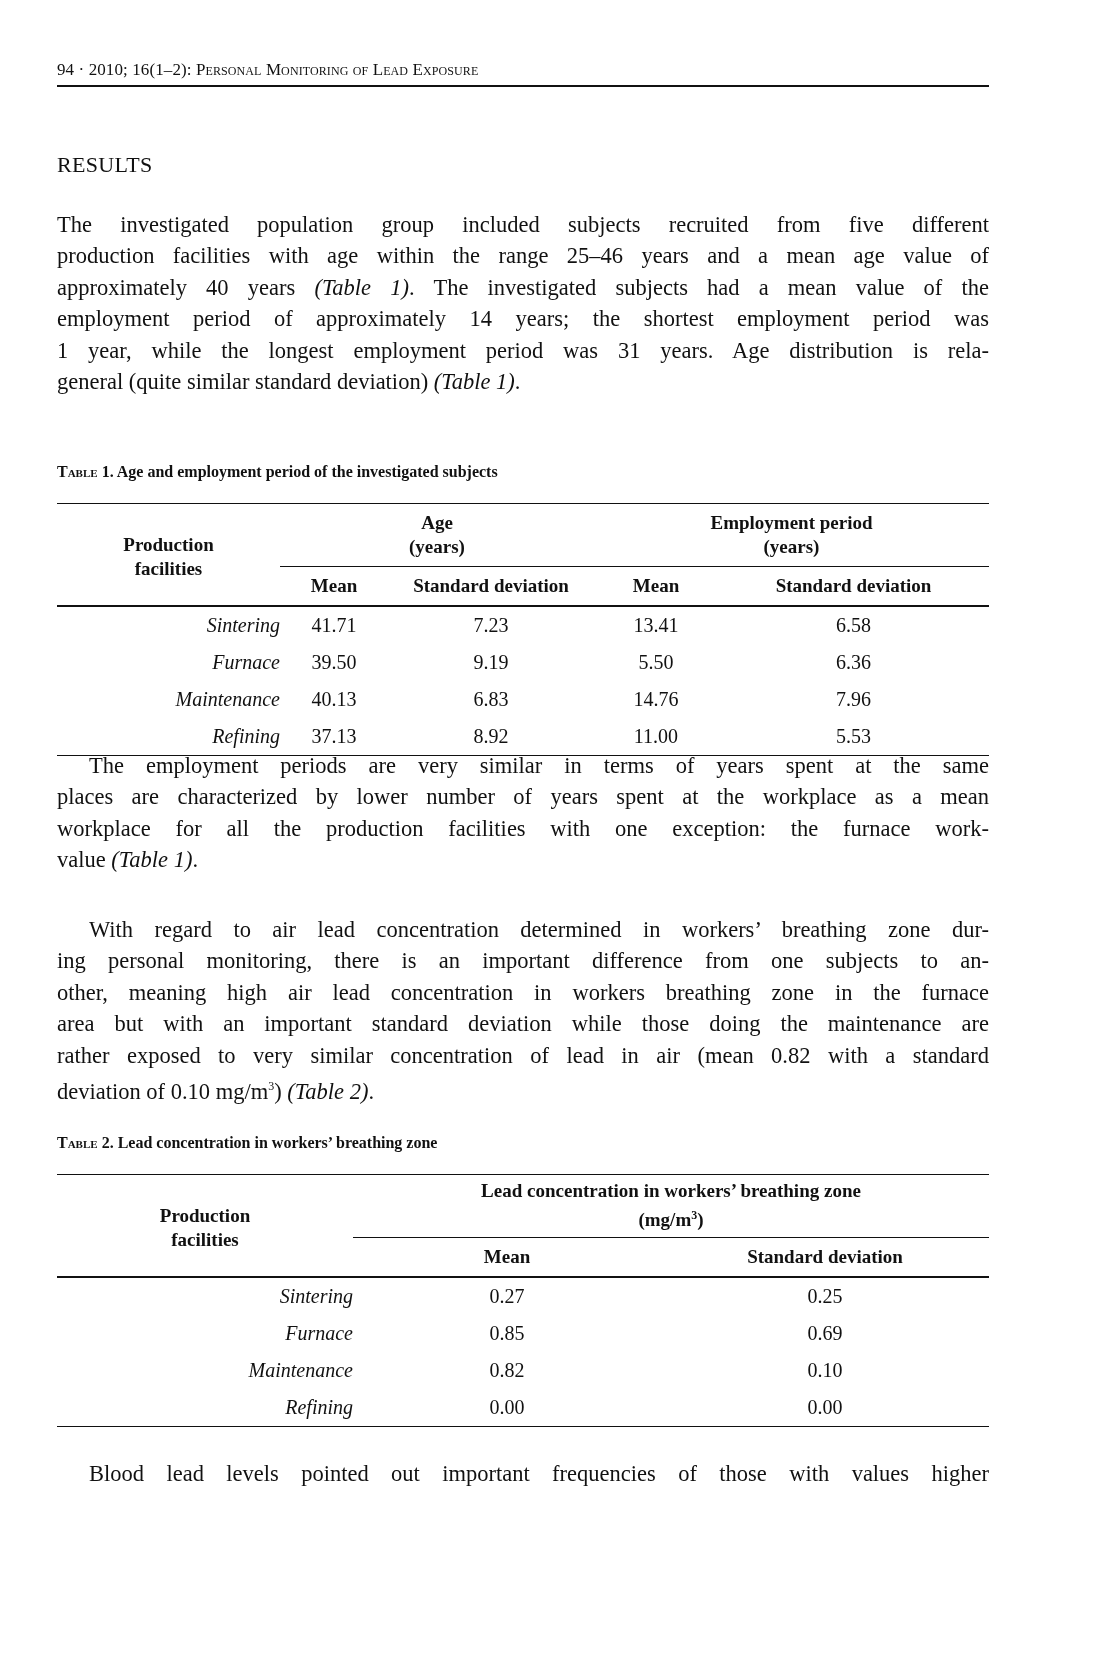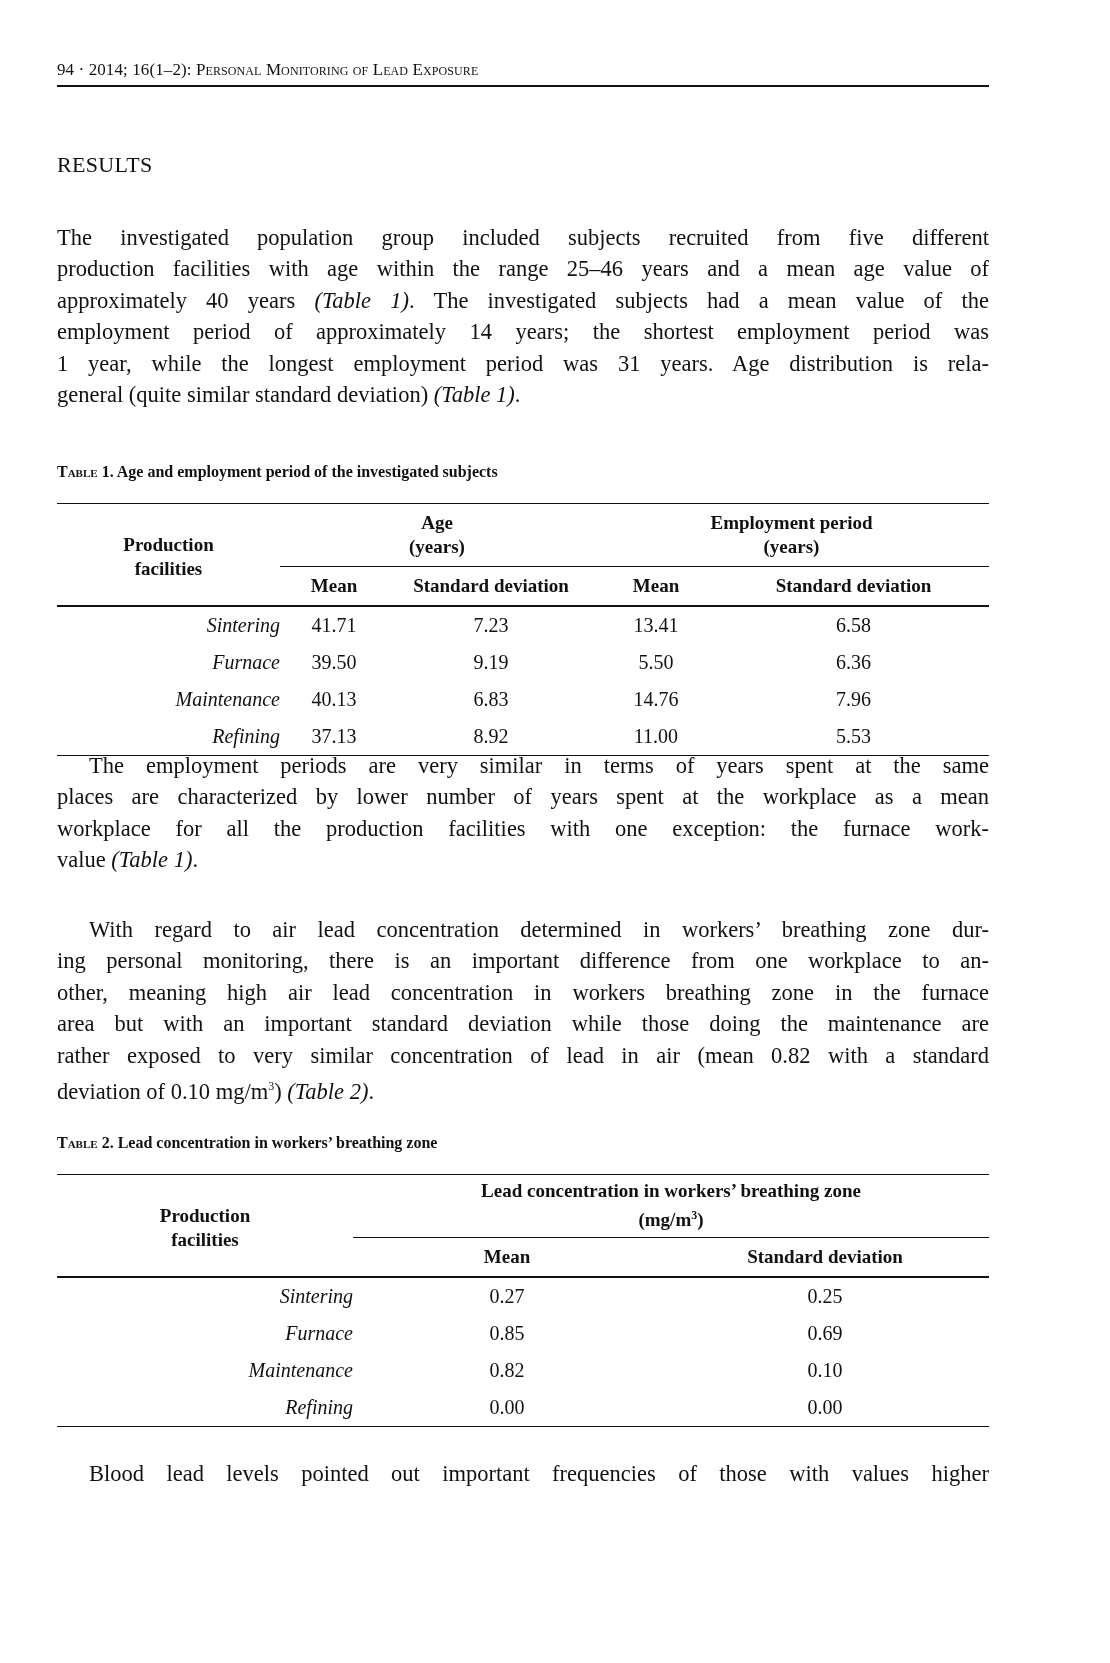--- a/index.html
+++ b/index.html
@@ -45,27 +45,27 @@
   .rule-sub { border-bottom: 1.5px solid #111; }
   sup { font-size: 12px; }
 </style>
 </head>
 <body>
 
 <div class="page">
 
   <div class="running-head">
     <span>94</span>
-    <span>· 2014; 16(1–2):</span>
+    <span>· 2010; 16(1–2):</span>
     <span class="sc">Personal Monitoring of Lead Exposure</span>
   </div>
 
   <div class="section-title">RESULTS</div>
 
-  <div class="para" style="top:222px;">
+  <div class="para" style="top:209px;">
     <span class="line">The investigated population group included subjects recruited from five different</span>
     <span class="line">production facilities with age within the range 25–46 years and a mean age value of</span>
     <span class="line"><span>approximately 40 years</span> <i>(Table 1)</i><span>. The investigated subjects had a mean value of the</span></span>
     <span class="line">employment period of approximately 14 years; the shortest employment period was</span>
     <span class="line">1 year, while the longest employment period was 31 years. Age distribution is rela-</span>
     <span class="line last"><span>general (quite similar standard deviation)</span> <i>(Table 1)</i><span>.</span></span>
   </div>
 
   <div class="caption" style="top:463px;">
     <span class="sc">Table</span>
@@ -137,21 +137,21 @@
 
   <div class="para" style="top:750px;">
     <span class="line indent">The employment periods are very similar in terms of years spent at the same</span>
     <span class="line">places are characterized by lower number of years spent at the workplace as a mean</span>
     <span class="line">workplace for all the production facilities with one exception: the furnace work-</span>
     <span class="line last"><span>value</span> <i>(Table 1)</i><span>.</span></span>
   </div>
 
   <div class="para" style="top:914px;">
     <span class="line indent">With regard to air lead concentration determined in workers’ breathing zone dur-</span>
-    <span class="line">ing personal monitoring, there is an important difference from one workplace to an-</span>
+    <span class="line">ing personal monitoring, there is an important difference from one subjects to an-</span>
     <span class="line">other, meaning high air lead concentration in workers breathing zone in the furnace</span>
     <span class="line">area but with an important standard deviation while those doing the maintenance are</span>
     <span class="line">rather exposed to very similar concentration of lead in air (mean 0.82 with a standard</span>
     <span class="line last"><span>deviation of 0.10 mg/m</span><sup>3</sup><span>)</span> <i>(Table 2)</i><span>.</span></span>
   </div>
 
   <div class="caption" style="top:1134px;">
     <span class="sc">Table</span>
     <span>2.</span>
     <span>Lead concentration in workers’ breathing zone</span>

